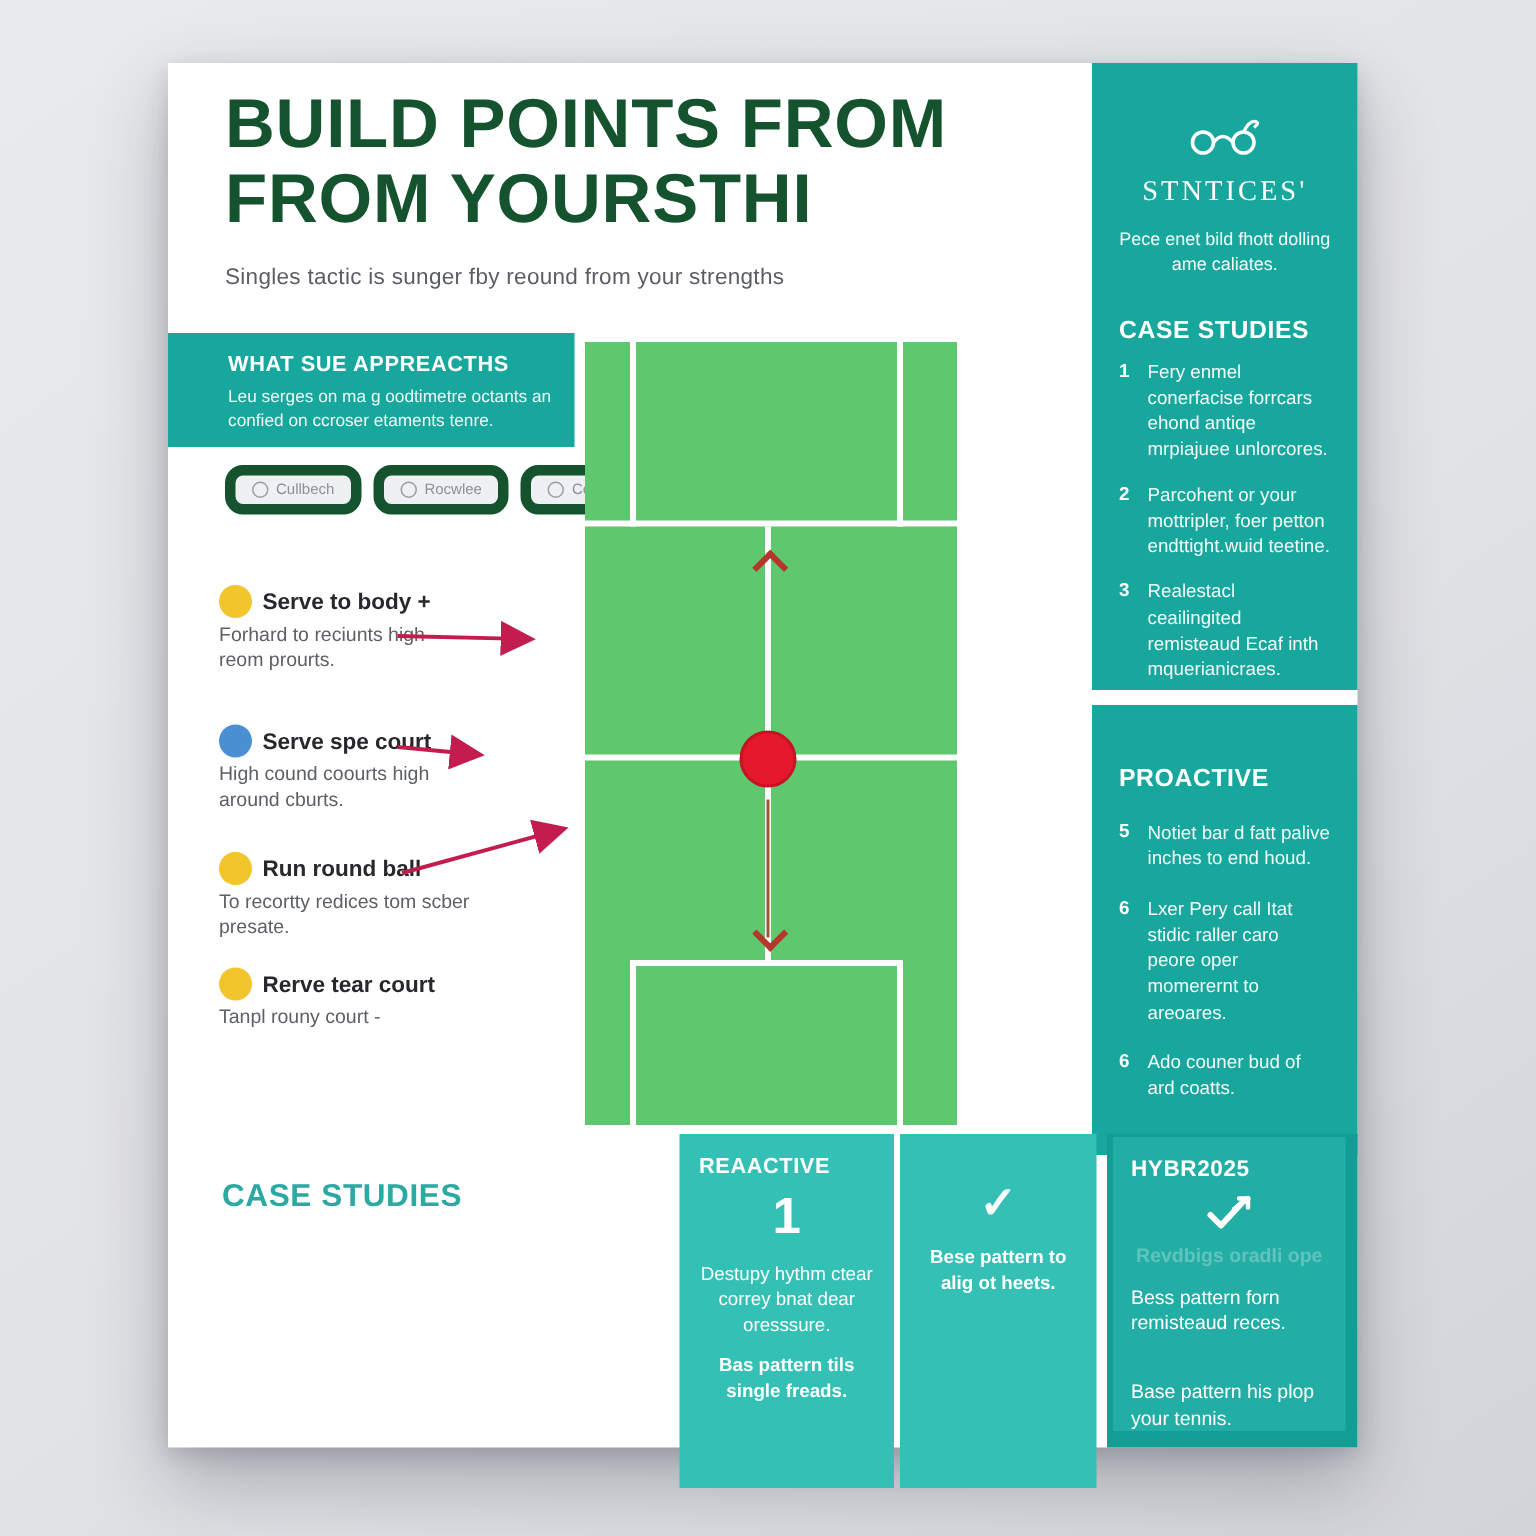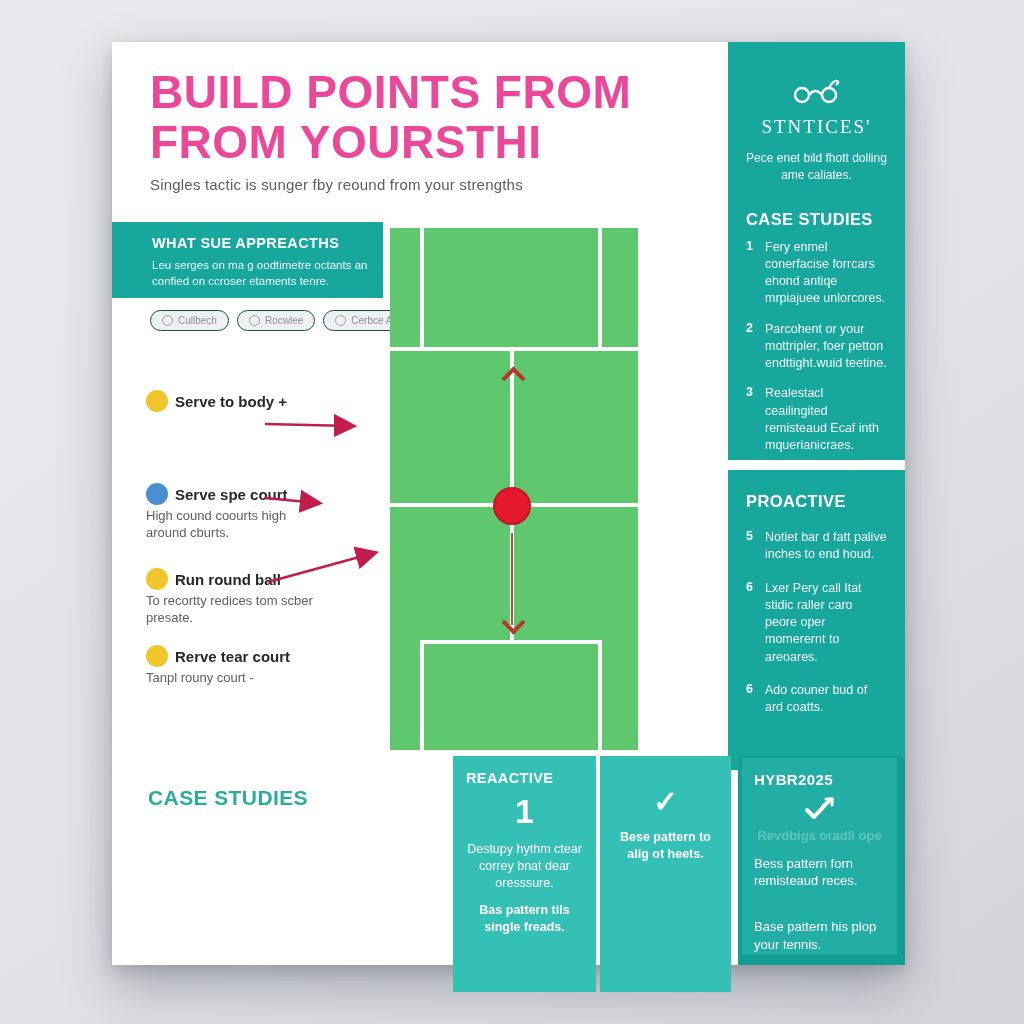--- a/index.html
+++ b/index.html
@@ -4,31 +4,31 @@
 <style>
   html,body{margin:0;padding:0;background:#d8d9dd;}
   .stage{position:relative;width:1024px;height:1024px;overflow:hidden;
          background:linear-gradient(145deg,#e9eaed 0%,#e2e3e7 55%,#d3d4d9 100%);
          font-family:"Liberation Sans",sans-serif;}
   .poster{position:absolute;left:112px;top:42px;width:793px;height:923px;background:#ffffff;
           box-shadow:0 22px 48px rgba(40,45,60,.30),0 5px 14px rgba(40,45,60,.18);}
   .abs{position:absolute;}
 
   
-  .title{left:38px;top:26px;font-size:46px;font-weight:800;color:#ec4899;line-height:1.08;letter-spacing:.5px;}
+  .title{left:38px;top:16px;font-size:46px;font-weight:800;color:#14532d;line-height:1.08;letter-spacing:.5px;}
   .subtitle{left:38px;top:134px;font-size:15px;color:#5a5e64;letter-spacing:.2px;}
 
   
   .approach{left:0;top:180px;width:271px;height:76px;background:#17a79c;color:#fff;box-sizing:border-box;padding:13px 14px 0 40px;}
   .approach h3{margin:0;font-size:14.5px;font-weight:800;letter-spacing:.4px;}
   .approach p{margin:7px 0 0 0;font-size:11.5px;line-height:1.35;color:rgba(255,255,255,.93);}
 
   
   .pills{left:38px;top:268px;display:flex;gap:8px;}
-  .pill{display:flex;align-items:center;gap:5px;background:#eef0f4;border:1px solid #14532d;border-radius:12px;
+  .pill{display:flex;align-items:center;gap:5px;background:#eef0f4;border:7px solid #14532d;border-radius:12px;
         padding:4px 11px;font-size:10px;color:#8a9097;white-space:nowrap;cursor:pointer;}
   .pill .ico{width:9px;height:9px;border:1.4px solid #9aa0a8;border-radius:50%;display:inline-block;}
 
   
   .tactic{left:34px;width:235px;}
   .tactic .row{display:flex;align-items:center;gap:7px;}
   .tactic .dot{width:22px;height:22px;border-radius:50%;flex:0 0 auto;}
   .tactic .t{font-size:15px;font-weight:800;color:#26282b;}
   .tactic .d{margin-top:3px;font-size:13px;line-height:1.3;color:#5c6166;max-width:170px;}
 
@@ -50,21 +50,21 @@
   
   .cs-head{left:36px;top:744px;font-size:21px;font-weight:800;color:#2ba9a2;letter-spacing:.4px;}
   .case-item{display:flex;gap:10px;width:300px;}
   .case-ico{flex:0 0 auto;margin-top:1px;}
   .case-txt{font-size:13.5px;line-height:1.35;color:#5c6166;}
   .case-txt b{color:#2d2f33;}
 
   
   .side{left:616px;width:177px;background:#17a79c;color:#fff;box-sizing:border-box;}
   .side-1{top:0;height:418px;padding:34px 18px 0 18px;}
-  .side-2{top:428px;height:300px;padding:22px 18px 0 18px;}
+  .side-2{top:428px;height:300px;padding:40px 18px 0 18px;}
   .brand{text-align:center;}
   .brand-name{font-family:"Liberation Serif",serif;font-size:19px;letter-spacing:2px;margin-top:6px;}
   .brand-tag{font-size:12px;line-height:1.4;margin-top:12px;color:rgba(255,255,255,.95);}
   .side h4{margin:26px 0 10px 0;font-size:16.5px;font-weight:800;letter-spacing:.4px;}
   .side-2 h4{margin-top:0;}
   .numitem{display:flex;gap:7px;margin-bottom:13px;}
   .numitem .n{font-weight:800;font-size:12.5px;flex:0 0 12px;}
   .numitem .x{font-size:12.5px;line-height:1.38;color:rgba(255,255,255,.94);}
 
   
@@ -108,20 +108,21 @@
           <span class="ico"></span>
           <span>Cerbce A</span>
         </span>
     </div>
 
     <div class="abs tactic" style="top:348px;">
       <div class="row">
           <span class="dot" style="background: rgb(242, 197, 45);"></span>
         <span class="t">Serve to body +</span>
         </div>
+      <div class="d">Forhard to reciunts high reom prourts.</div>
     </div>
     <div class="abs tactic" style="top:441px;">
       <div class="row">
           <span class="dot" style="background: rgb(74, 143, 210);"></span>
         <span class="t">Serve spe court</span>
         </div>
       <div class="d">High cound coourts high around cburts.</div>
     </div>
     <div class="abs tactic" style="top:526px;">
       <div class="row">

